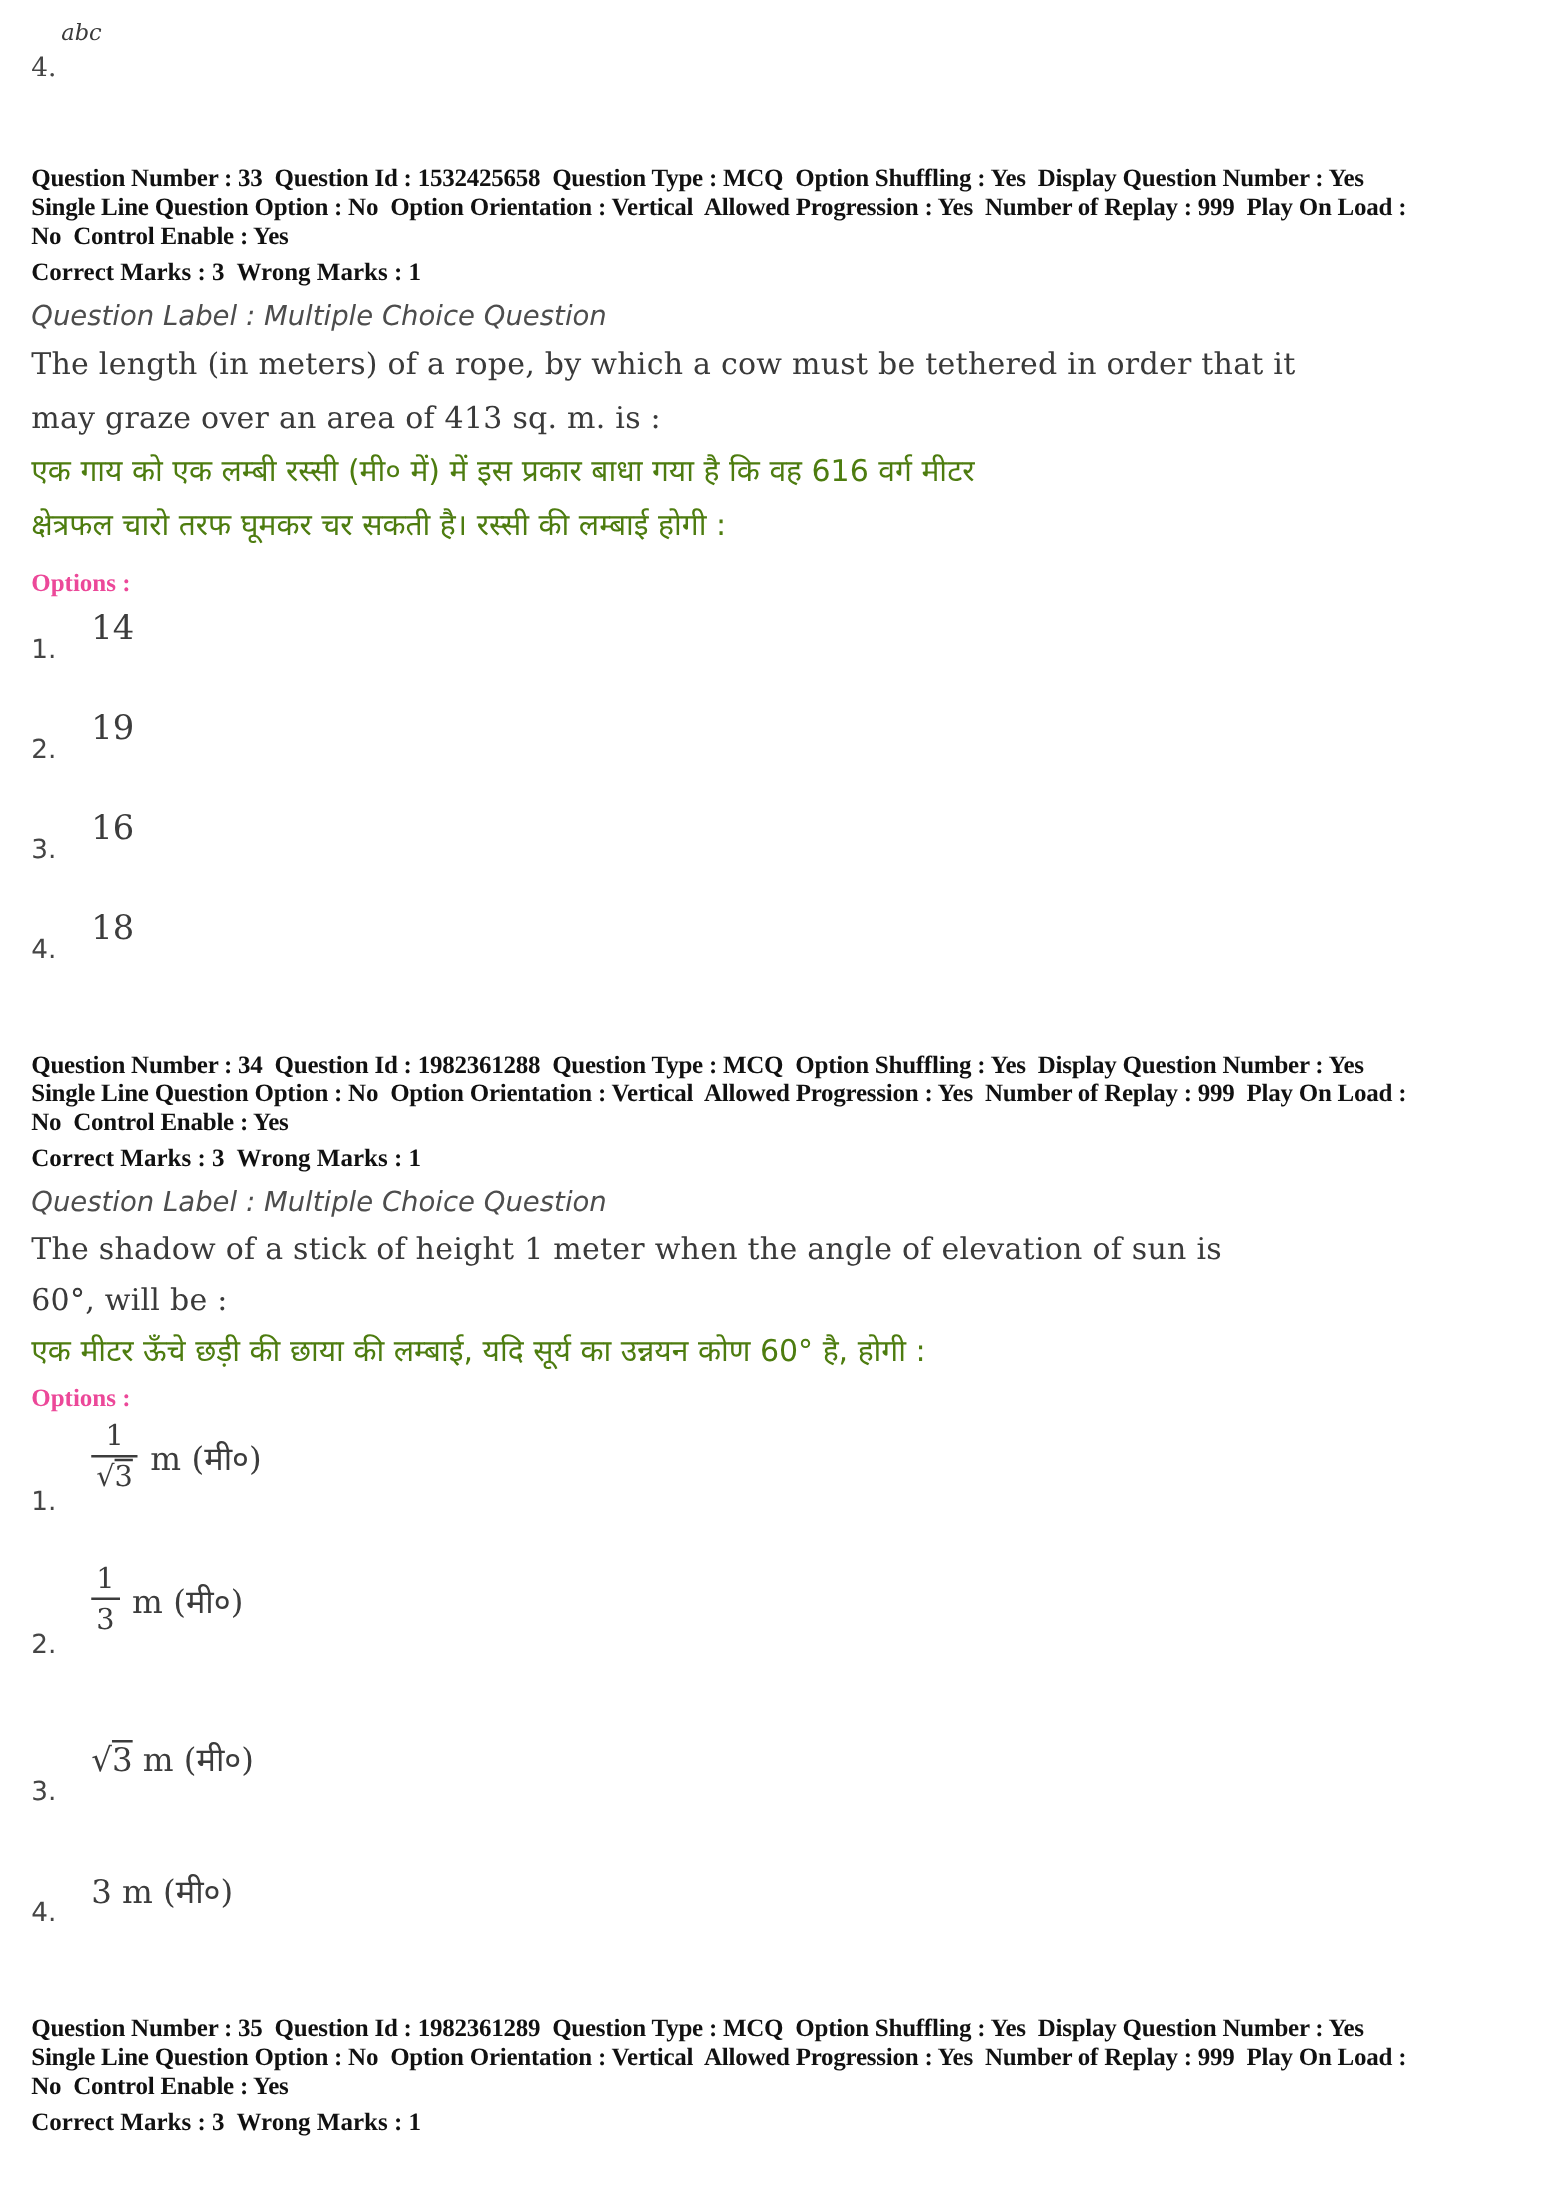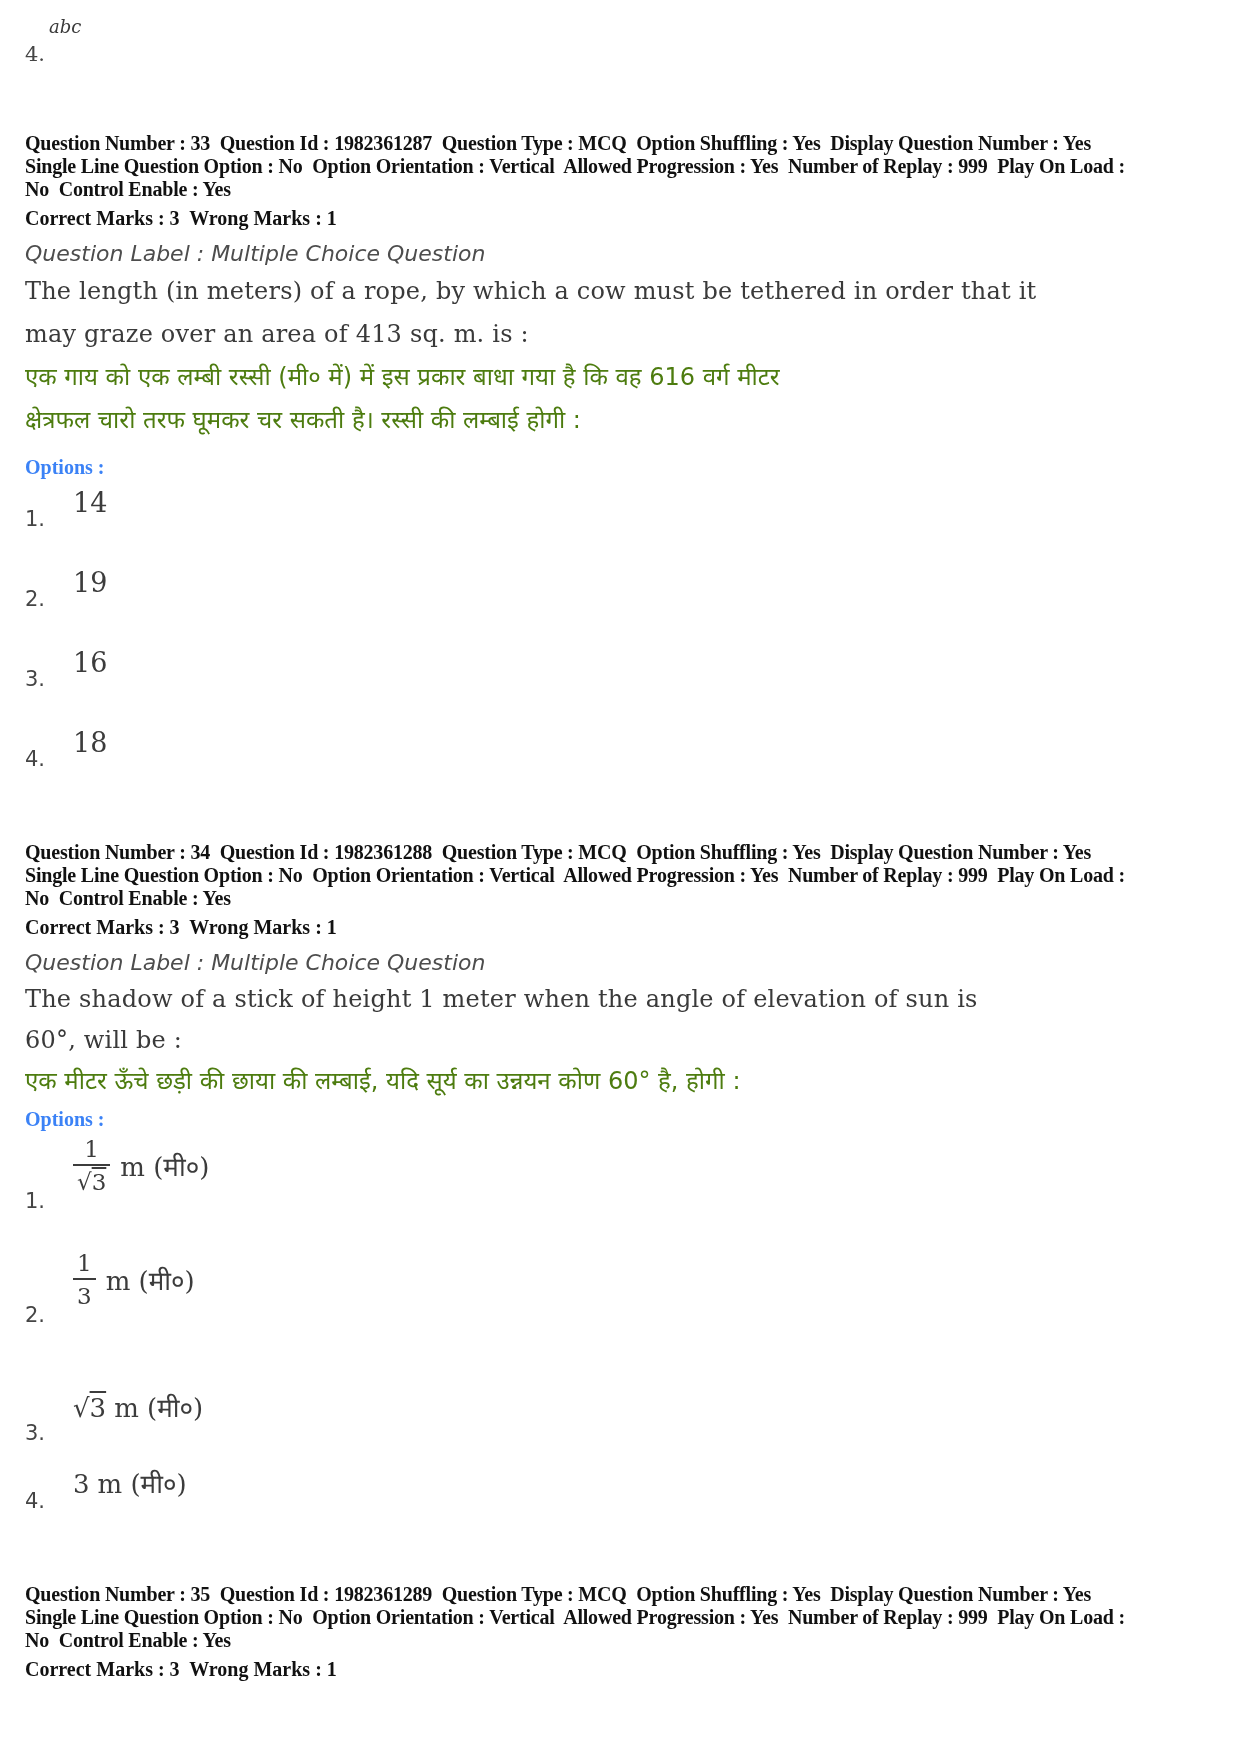--- a/index.html
+++ b/index.html
@@ -79,21 +79,21 @@
     color: #4d7c0f;
     width: 1160px;
   }
   .q34 .qtext-hi { line-height: 41px; }
   .opt-head {
     margin-top: 14px;
     font-family: "Liberation Serif", serif;
     font-weight: bold;
     font-size: 20px;
     line-height: 23px;
-    color: #3b82f6;
+    color: #ec4899;
   }
   .q34 .opt-head { margin-top: 6px; }
   .opt {
     position: relative;
     margin-top: 36px;
     min-height: 44px;
     padding-left: 48px;
   }
   .opt.first { margin-top: 8px; }
   .q34 .opt.first { margin-top: 6px; }
@@ -105,21 +105,21 @@
     font-size: 21px;
     color: #454545;
   }
   .opt-val {
     font-family: "DejaVu Serif", serif;
     font-size: 27px;
     color: #3c3c3c;
   }
   .opt-frac { min-height: 76px; margin-top: 38px; }
   .opt-sqrt { min-height: 56px; margin-top: 62px; }
-  .opt-plain4 { min-height: 48px; margin-top: 20px; }
+  .opt-plain4 { min-height: 48px; margin-top: 49px; }
   .frac {
     display: inline-block;
     text-align: center;
     vertical-align: middle;
     font-family: "DejaVu Serif", serif;
     font-size: 23px;
     color: #3c3c3c;
   }
   .frac .num { display: block; padding: 0 4px 3px 4px; line-height: 24px; }
   .frac .den { display: block; border-top: 2px solid #3c3c3c; padding: 3px 4px 0 4px; line-height: 26px; }
@@ -141,21 +141,21 @@
 </head>
 <body>
 
 <div class="prev-opt">
   <span class="opt-val">abc</span>
   <span class="opt-num">4.</span>
 </div>
 
 <section class="q33">
   <div class="meta">
-    <div class="meta-line">Question Number : 33  Question Id : 1982361287  Question Type : MCQ  Option Shuffling : Yes  Display Question Number : Yes</div>
+    <div class="meta-line">Question Number : 33  Question Id : 1532425658  Question Type : MCQ  Option Shuffling : Yes  Display Question Number : Yes</div>
     <div class="meta-line">Single Line Question Option : No  Option Orientation : Vertical  Allowed Progression : Yes  Number of Replay : 999  Play On Load :</div>
     <div class="meta-line">No  Control Enable : Yes</div>
   </div>
   <div class="marks">Correct Marks : 3  Wrong Marks : 1</div>
   <div class="qlabel">Question Label : Multiple Choice Question</div>
   <div class="qtext-en">
     <div>The length (in meters) of a rope, by which a cow must be tethered in order that it</div>
     <div>may graze over an area of 413 sq. m. is :</div>
   </div>
   <div class="qtext-hi">

